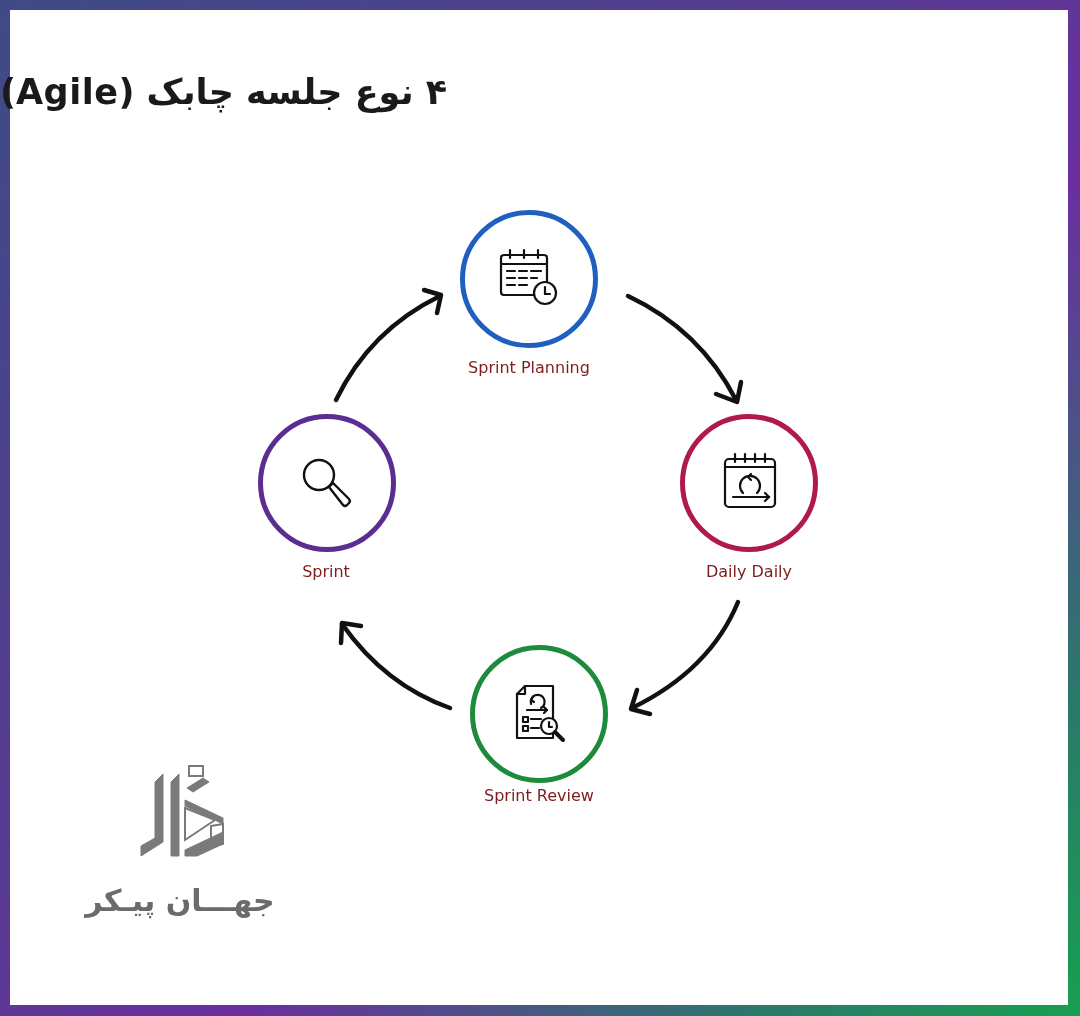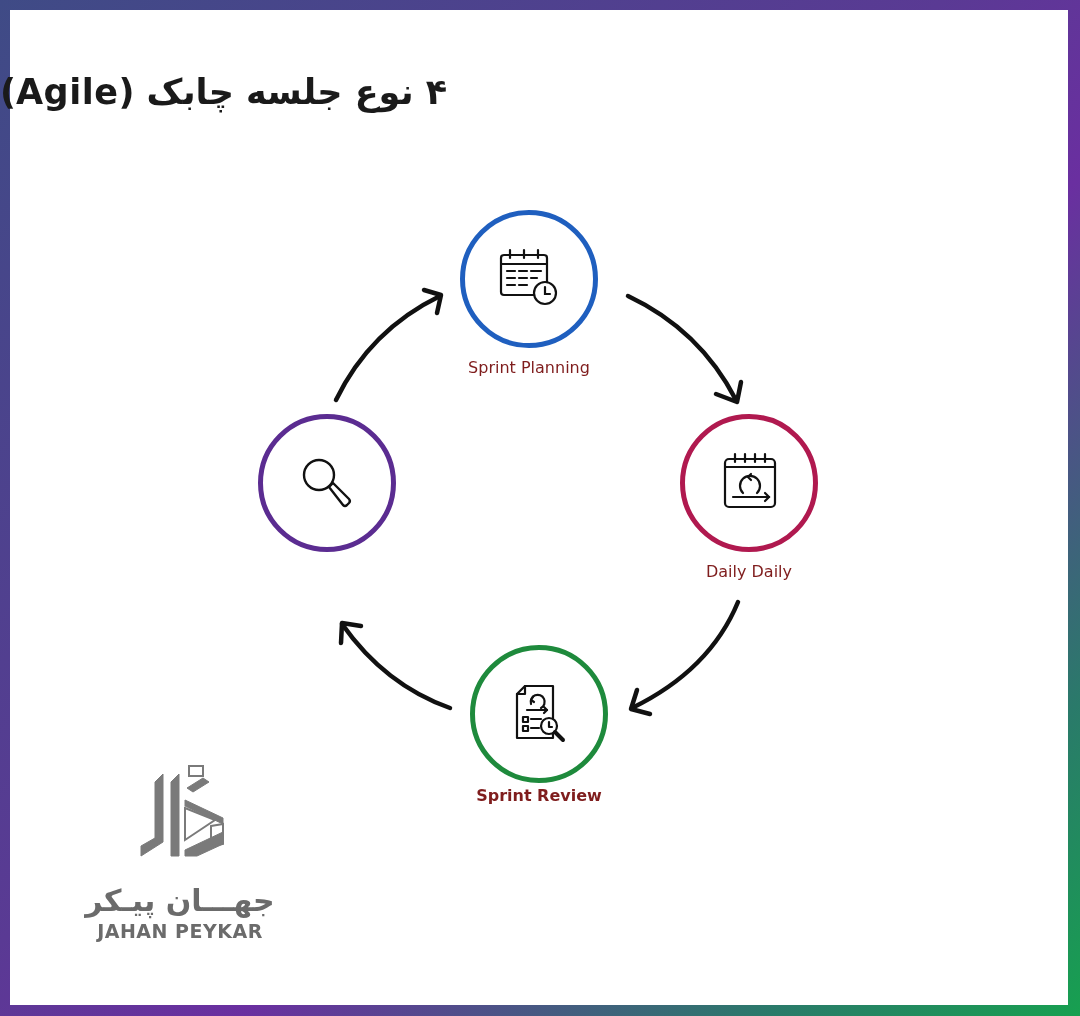--- a/index.html
+++ b/index.html
@@ -110,41 +110,41 @@
     <polyline points="41,29 44,32 41,35"></polyline>
     <rect x="20" y="39" width="5" height="5"></rect>
     <rect x="20" y="48" width="5" height="5"></rect>
     <line x1="28" y1="41" x2="38" y2="41"></line>
     <line x1="28" y1="50" x2="36" y2="50"></line>
     <circle cx="46" cy="48" r="8" fill="#fff"></circle>
     <polyline points="46,44 46,49 49,49"></polyline>
     <line x1="52" y1="54" x2="60" y2="62" stroke-width="4"></line>
   </svg>
 </div>
-<div class="label" style="left:430px; top:780px; width:218px;font-weight:bold;">Sprint Review</div>
+<div class="label" style="left:430px; top:780px; width:218px;">Sprint Review</div>
 
 <div class="node" style="left:258px; top:414px; width:138px; height:138px; border:5px solid #5b2c91;">
   <svg viewBox="0 0 72 72" fill="none" stroke="#111" stroke-width="2.4" stroke-linecap="round" stroke-linejoin="round">
     <circle cx="28" cy="28" r="15"></circle>
     <path d="M38 40 L 42 36 L 58 52 A 3 3 0 0 1 58 56 L 56 58 A 3 3 0 0 1 52 58 Z"></path>
   </svg>
 </div>
 <div class="label" style="left:212px; top:556px; width:228px;">
+  <div>Sprint</div>
 </div>
 
 <div class="logo">
   <svg width="110" height="110" viewBox="0 0 110 110" style="display:block;margin:0 auto;">
     <g fill="#7a7a7a" stroke="#7a7a7a" stroke-width="1">
       <polygon points="30,22 38,14 38,82 16,96 16,86 30,78"></polygon>
       <polygon points="46,22 54,14 54,96 46,96"></polygon>
       <polygon points="62,28 78,18 84,22 68,32"></polygon>
       <polygon points="60,40 98,58 98,64 60,46"></polygon>
       <polygon points="60,90 98,72 98,84 72,96 60,96"></polygon>
     </g>
     <g fill="none" stroke="#7a7a7a" stroke-width="2">
       <polygon points="64,6 78,6 78,16 64,16"></polygon>
       <polygon points="60,48 90,60 60,80"></polygon>
       <polygon points="86,66 98,64 98,84 86,86"></polygon>
     </g>
   </svg>
   <div class="logo-fa">جهـــان پیـکر</div>
-  <div class="logo-en">JAHAN PEYKAR</div>
 </div>
 
 </body></html>

